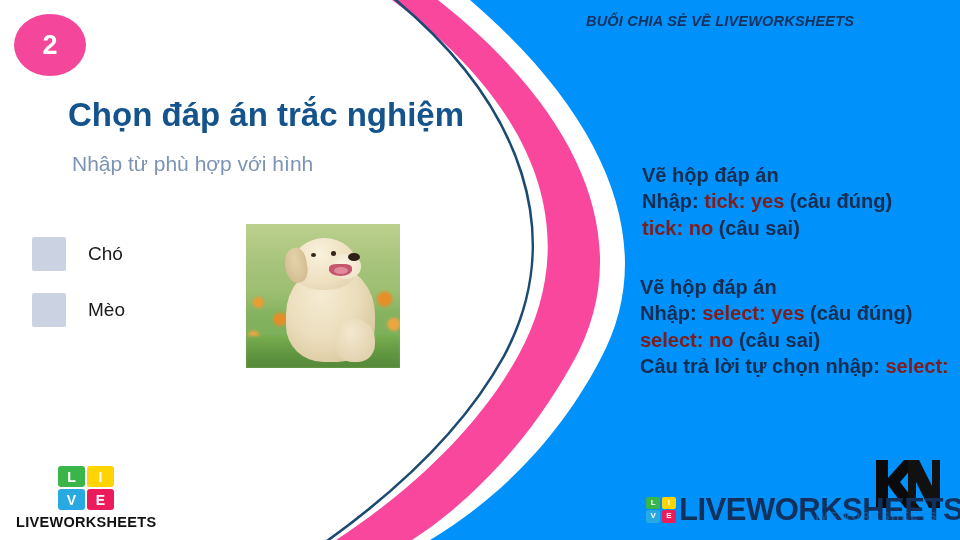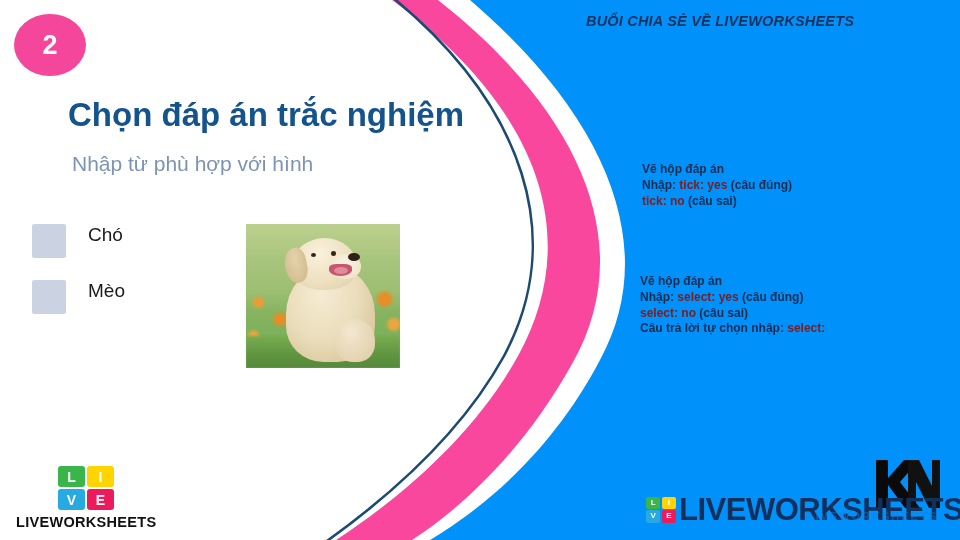--- a/index.html
+++ b/index.html
@@ -18,21 +18,21 @@
   .badge span{color:#ffffff;font-size:27px;font-weight:bold;line-height:1;}
 
   
   .title{position:absolute;left:44px;top:96px;width:480px;
          color:#14538C;font-size:33px;font-weight:bold;letter-spacing:0px;
          white-space:nowrap;margin-left:24px;}
   .subtitle{position:absolute;left:72px;top:152px;width:440px;
             color:#7C93B5;font-size:21px;font-weight:normal;}
 
   .options{position:absolute;left:32px;top:224px;}
-  .opt-row{display:flex;height:34px;margin-bottom:22px;}
+  .opt-row{display:flex;align-items:center;height:34px;margin-bottom:22px;margin-top:13px;}
   .opt-box{width:34px;height:34px;background:#CBD3E2;border-radius:2px;flex:none;}
   .opt-label{margin-left:22px;color:#1b1b1b;font-size:19px;}
 
   
   .photo{position:absolute;left:244px;top:222px;width:158px;height:148px;
          background:#ffffff;overflow:hidden;}
   .photo .inner{position:absolute;left:2px;top:2px;width:154px;height:144px;overflow:hidden;}
   .ph-sky{position:absolute;left:0;top:0;width:100%;height:100%;
           background:linear-gradient(180deg,#bcd08e 0%,#a8c47c 26%,#9dbf72 46%,#86b35f 62%,#7cb05a 78%,#6fa851 100%);}
   .ph-flowers{position:absolute;left:0;top:42%;width:100%;height:58%;
@@ -75,21 +75,21 @@
   
   .hdr{position:absolute;left:586px;top:13px;width:360px;
        color:#14325e;font-size:14.5px;font-weight:bold;font-style:italic;
        letter-spacing:.2px;white-space:nowrap;}
 
   .cmd-title{position:absolute;left:655px;top:101px;width:240px;
              color:#ffffff;font-size:27px;font-weight:bold;letter-spacing:.5px;
              text-align:left;}
   .cmd-title u{text-decoration:underline;text-underline-offset:4px;}
 
-  .cmd-block{position:absolute;font-size:12px;font-weight:bold;line-height:1.32;}
+  .cmd-block{position:absolute;font-size:20px;font-weight:bold;line-height:1.32;}
   .cmd-block div{white-space:nowrap;}
   #cmd-tick{left:642px;top:162px;}
   #cmd-select{left:640px;top:274px;}
   .n{color:#162d52;}
   .w{color:#7f1d1d;}
 
   
   .lw-logo{position:absolute;left:16px;top:466px;width:140px;}
   .lw-grid{width:56px;height:44px;margin:0 auto;display:grid;
            grid-template-columns:1fr 1fr;grid-template-rows:1fr 1fr;gap:2px;}

